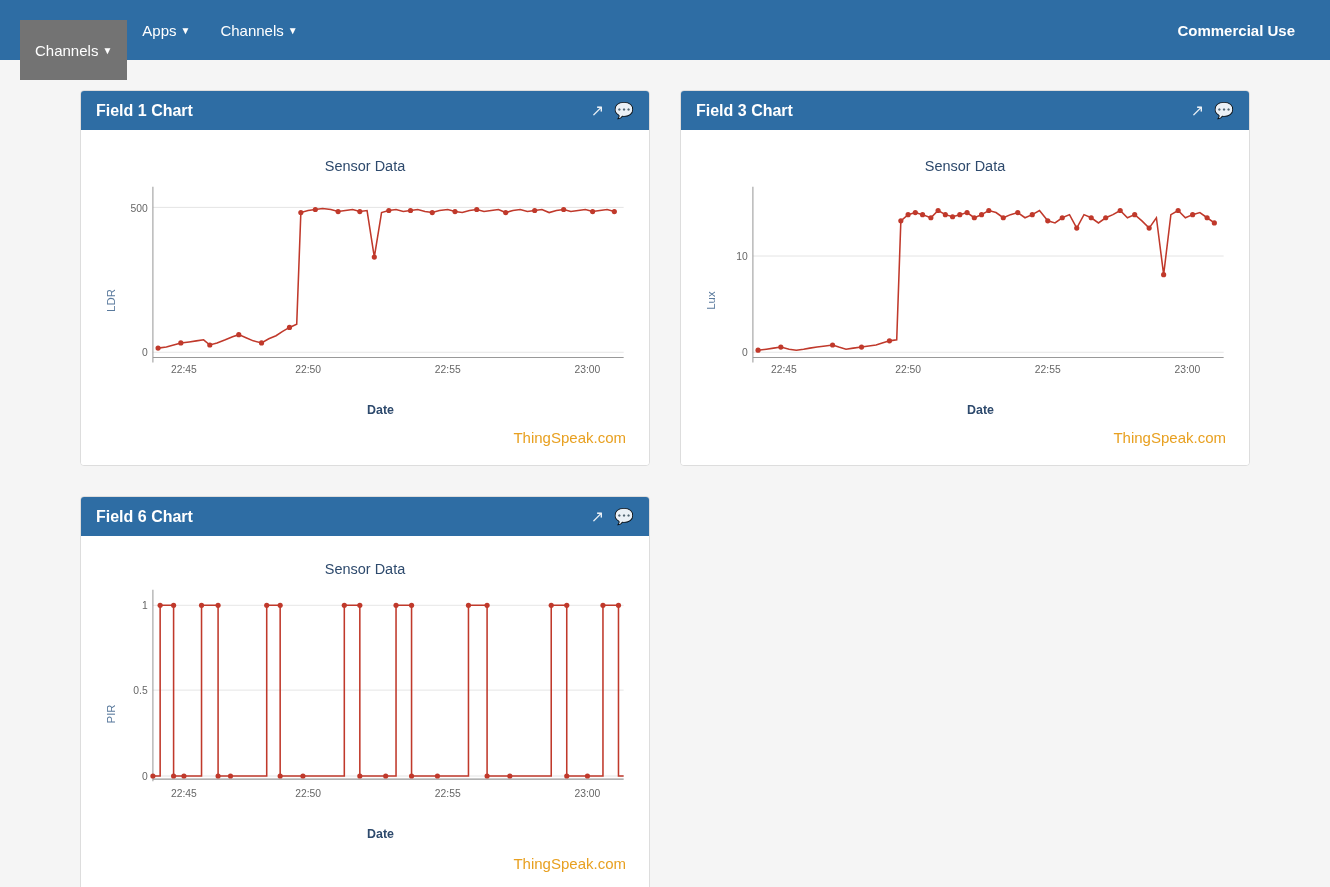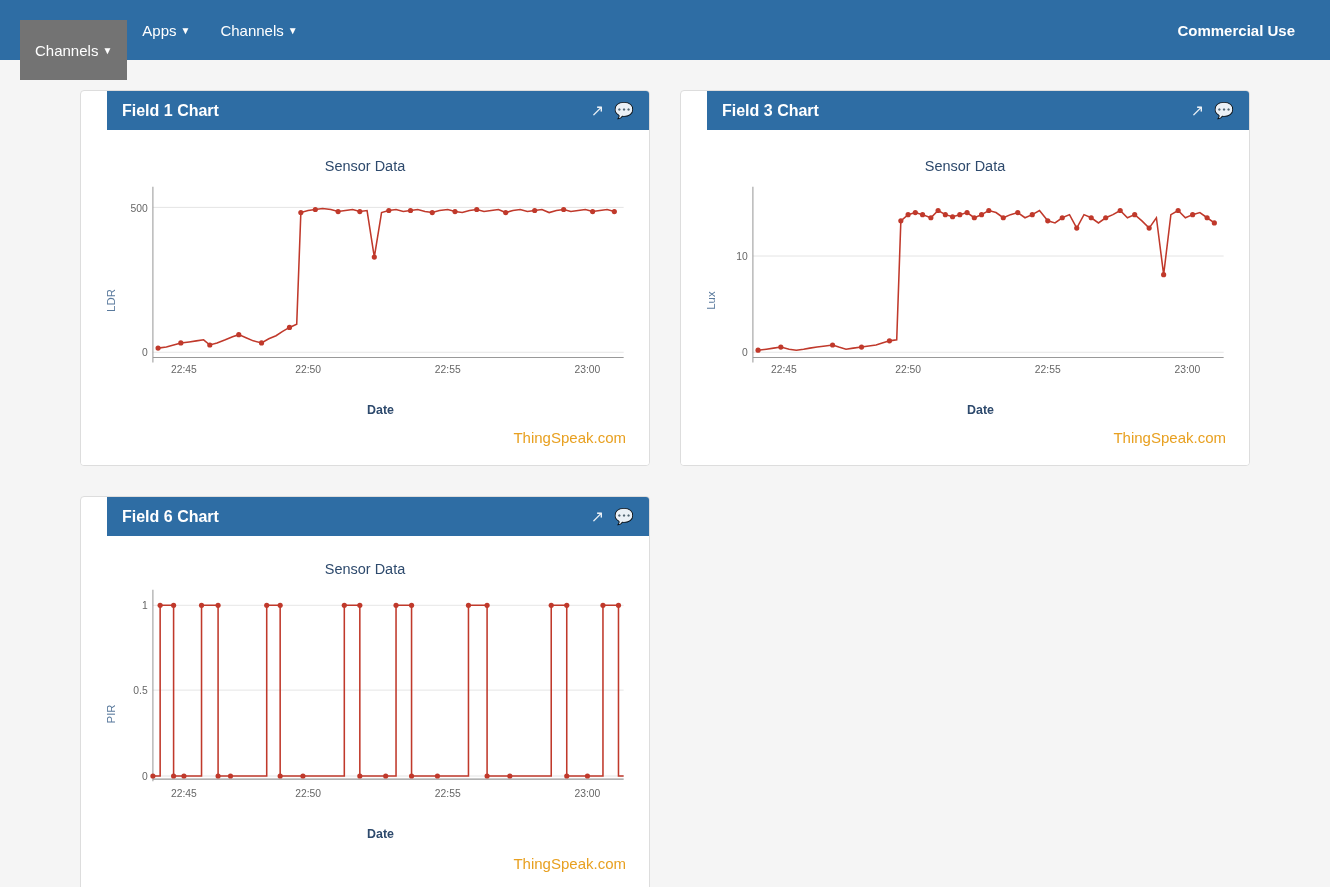--- a/index.html
+++ b/index.html
@@ -95,21 +95,20 @@
       border-radius: 4px;
       overflow: hidden;
     }
     .chart-header {
       background: #2e6da4;
       color: white;
       padding: 10px 15px;
       display: flex;
       align-items: center;
       justify-content: space-between;
-      margin-left: 26px;
     }
     .chart-title {
       font-size: 16px;
       font-weight: bold;
     }
     .chart-icons {
       display: flex;
       gap: 10px;
     }
     .chart-icon-btn {

